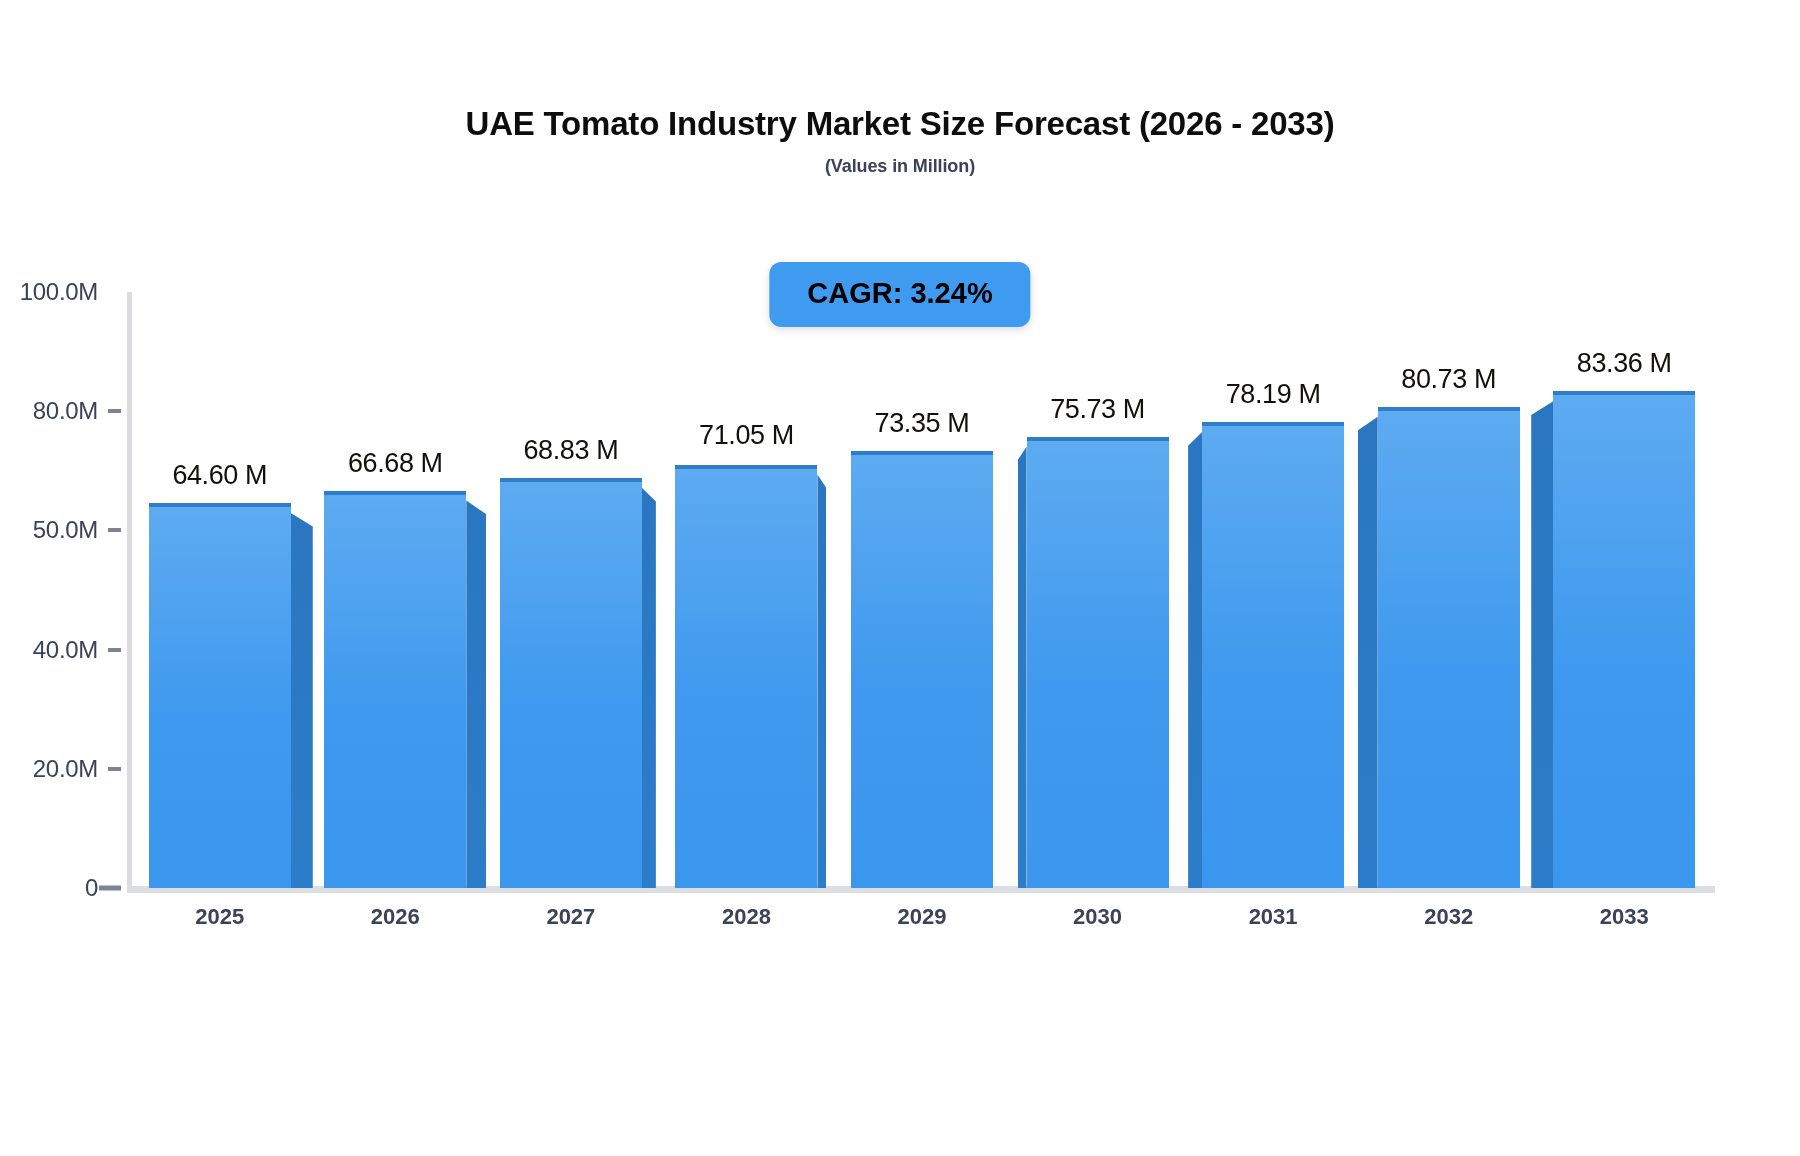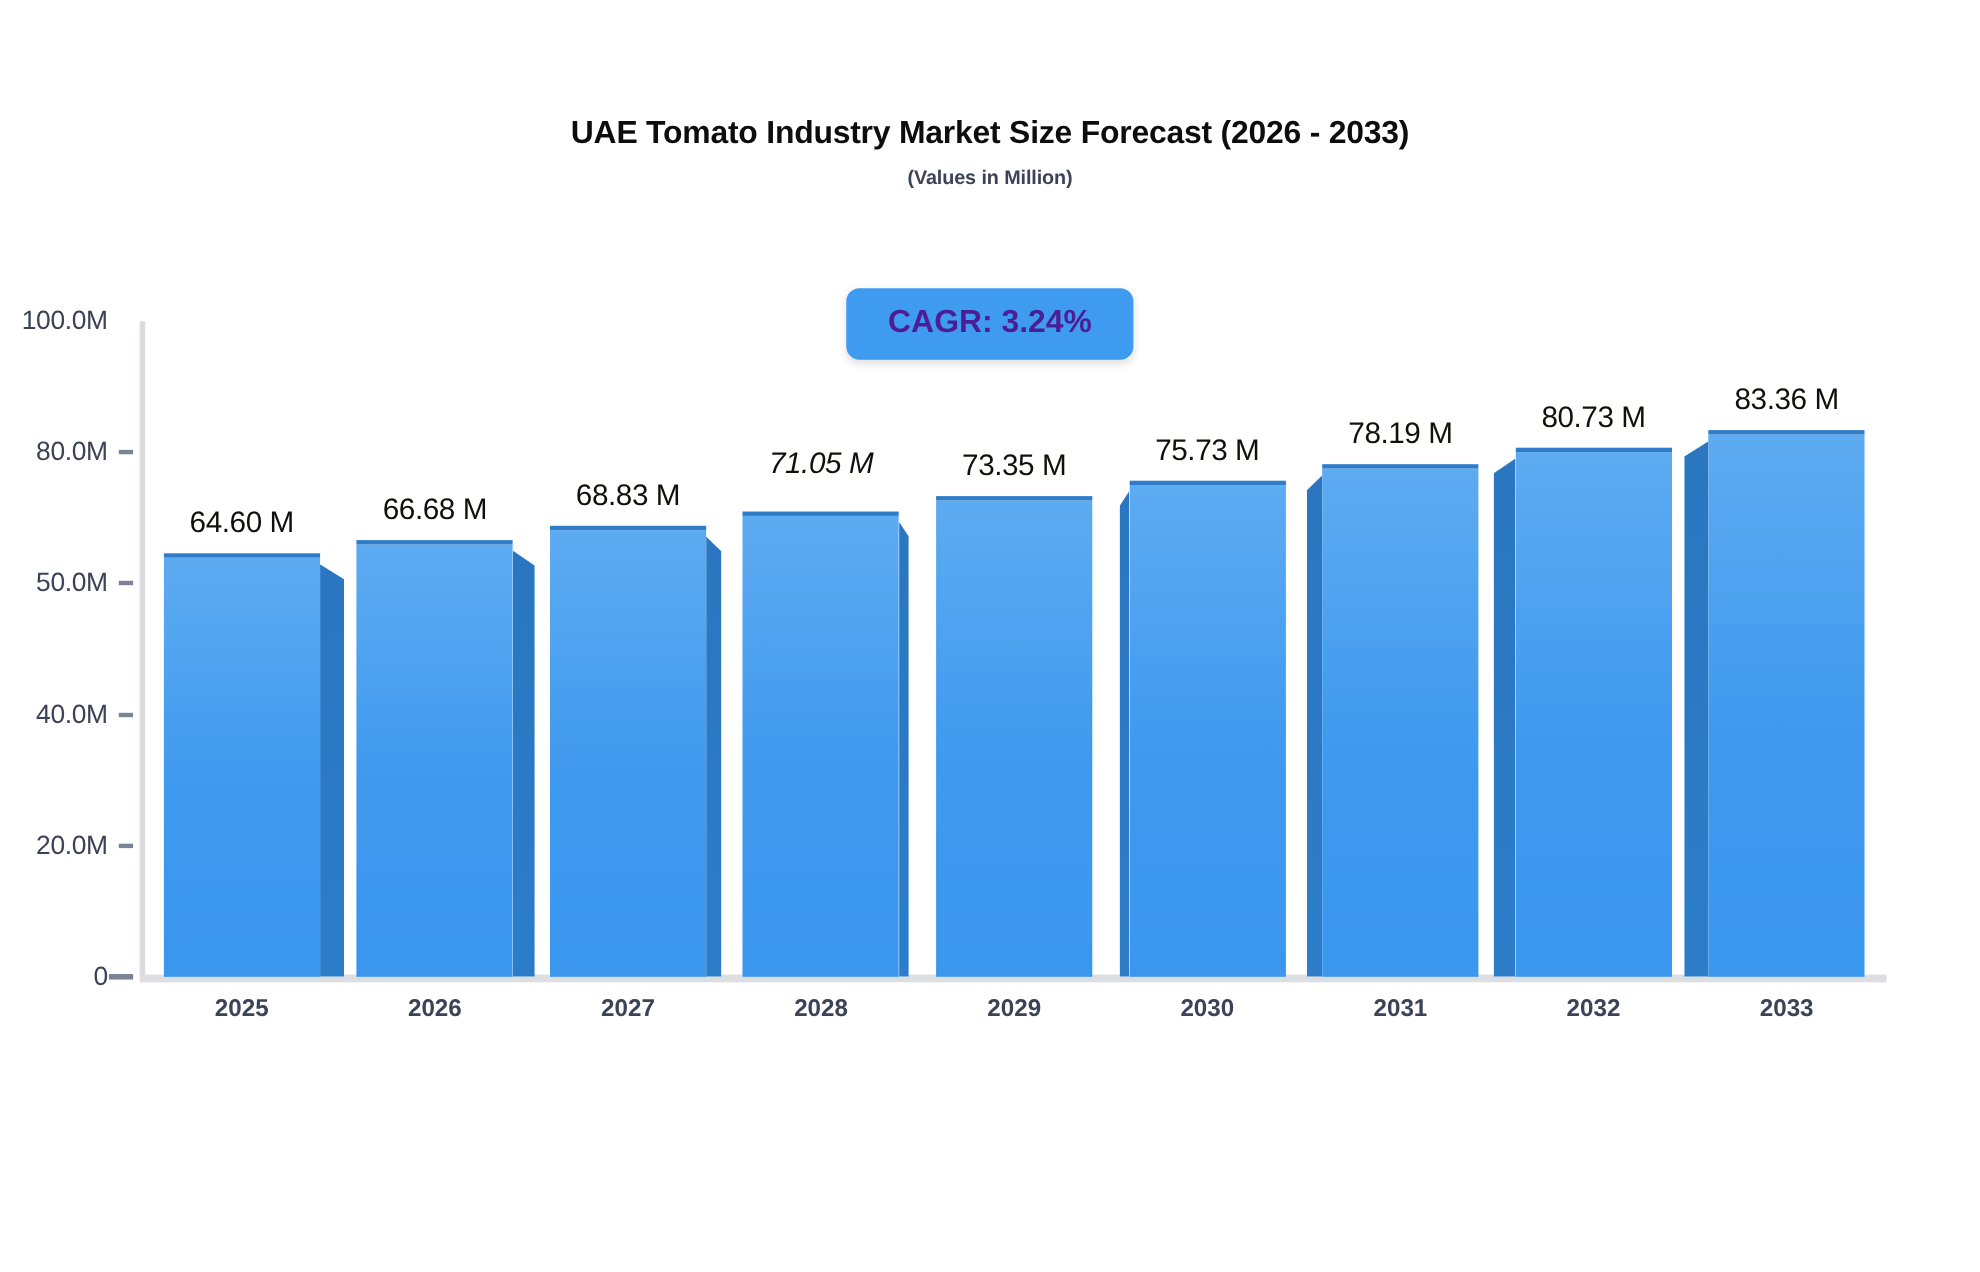--- a/index.html
+++ b/index.html
@@ -7,33 +7,33 @@
     width:1800px; height:1156px;
     background:#ffffff;
     font-family:"Liberation Sans", sans-serif;
     overflow:hidden;
   }
   #page { position:relative; width:1800px; height:1156px; background:#ffffff; }
 
   
   .title-block { position:absolute; top:105px; left:0; width:1800px; text-align:center; }
   #chart-title {
-    font-size:29px; font-weight:bold; color:#0d0d0d;
+    font-size:33px; font-weight:bold; color:#0d0d0d;
     letter-spacing:-0.2px; line-height:1.15;
   }
   #chart-subtitle {
     margin-top:13px;
     font-size:18px; font-weight:bold; color:#3c4257;
     letter-spacing:-0.1px;
   }
 
   
   #cagr-badge {
     position:absolute; top:262px; left:50%; transform:translateX(-50%);
-    background:#3e9bf0; color:#4c1d95;
+    background:#3e9bf0; color:#000000;
     font-size:29px; font-weight:bold;
     padding:15px 38px 17px 38px;
     border-radius:12px;
     box-shadow:0 3px 8px rgba(0,0,0,0.13);
     white-space:nowrap;
   }
 
   
   
   #plot { position:absolute; left:0; top:0; width:1800px; height:1156px; }
@@ -153,21 +153,21 @@
           <div class="bar-value" style="bottom: 409.413px;">66.68 M</div>
         </div>
         <div class="bar-group" style="left: 499.889px; width: 142px; height: 410.227px; text-align: center;">
           <div class="bar-face" style="height: 410.227px;"></div>
           <div class="bar-side right" style="width: 14px; height: 400.227px; clip-path: polygon(0px 0px, 100% 3.41275%, 100% 100%, 0px 100%);"></div>
           <div class="bar-value" style="bottom: 422.227px;">68.83 M</div>
         </div>
         <div class="bar-group" style="left: 675.444px; width: 142px; height: 423.458px;">
           <div class="bar-face" style="height: 423.458px;"></div>
           <div class="bar-side right" style="width: 9px; height: 413.458px; clip-path: polygon(0px 0px, 100% 3.30611%, 100% 100%, 0px 100%);"></div>
-          <div class="bar-value" style="bottom: 451px; font-style: italic;">71.05 M</div>
+          <div class="bar-value" style="bottom: 437px;">71.05 M</div>
         </div>
         <div class="bar-group" style="left: 851px; width: 142px; height: 437.166px;">
           <div class="bar-face" style="height: 437.166px;"></div>
           <div class="bar-value" style="bottom: 449.166px;">73.35 M</div>
         </div>
         <div class="bar-group" style="left: 1026.56px; width: 142px; height: 451.351px;">
           <div class="bar-face" style="height: 451.351px;"></div>
           <div class="bar-side left" style="width: 9px; height: 441.351px; clip-path: polygon(0px 3.1018%, 100% 0px, 100% 100%, 0px 100%);"></div>
           <div class="bar-value" style="bottom: 463.351px;">75.73 M</div>
         </div>

